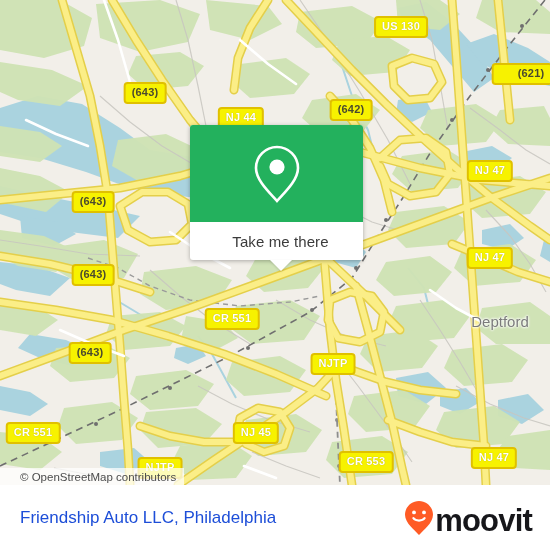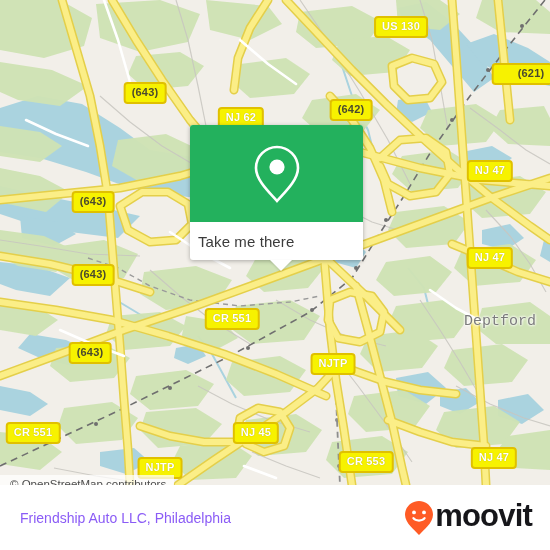--- a/index.html
+++ b/index.html
@@ -48,21 +48,21 @@
     transform: translate(-50%, -50%);
     box-sizing: border-box;
   }
   .shield.white-text { color: #ffffff; text-shadow: 0 0 1px rgba(120,110,0,.6); }
 
   
   .place-label {
     position: absolute;
     transform: translate(-50%, -50%);
     color: #7b7b7b;
-    font-family: Liberation Mono, monospace;
+    font-family: Liberation Sans, sans-serif;
     font-size: 15px;
     font-weight: normal;
     white-space: nowrap;
     text-shadow: 0 0 3px #ffffff, 0 0 3px #ffffff, 0 0 2px #ffffff;
   }
 
   
   #popup-card {
     position: absolute;
     left: 190px;
@@ -80,20 +80,21 @@
     display: flex;
     align-items: center;
     justify-content: center;
   }
   #popup-footer {
     height: 38px;
     background: #ffffff;
     border-radius: 0 0 3px 3px;
     display: flex;
     align-items: center;
+    justify-content: center;
     position: relative;
     margin-left: 8px;
   }
   #popup-label {
     color: #3b3b3b;
     font-family: "Liberation Sans", sans-serif;
     font-size: 15px;
     letter-spacing: .1px;
   }
   #popup-tail {
@@ -107,55 +108,54 @@
     border-top: 11px solid #ffffff;
     filter: drop-shadow(0 1px 1px rgba(0,0,0,.14));
   }
 
   
   #attribution {
     position: absolute;
     left: 0;
     top: 468px;
     height: 17px;
-    padding: 0 8px 0 10px;
+    padding: 0 8px 0 20px;
     display: flex;
     align-items: center;
     background: rgba(255,255,255,.72);
     color: #4c4c4c;
     font-family: "Liberation Sans", sans-serif;
     font-size: 11.5px;
     white-space: nowrap;
-    margin-top: 7px;
   }
 
   
   #bottom-bar {
     position: absolute;
     left: 0;
     top: 485px;
     width: 550px;
     height: 65px;
     background: #ffffff;
     display: flex;
     align-items: center;
     justify-content: space-between;
     padding: 0 18px 0 20px;
     box-sizing: border-box;
   }
   #poi-title {
-    color: #8b5cf6;
-    font-family: "Liberation Sans", sans-serif;
-    font-size: 14px;
+    color: #1d4ed8;
+    font-family: "Liberation Sans", sans-serif;
+    font-size: 17px;
     font-weight: normal;
     white-space: nowrap;
   }
   #brand-logo {
     display: flex;
-    align-items: flex-start;
+    align-items: flex-end;
     gap: 1px;
   }
   #brand-wordmark {
     color: #16161a;
     font-family: "Liberation Sans", sans-serif;
     font-size: 31px;
     font-weight: bold;
     letter-spacing: -0.8px;
     line-height: 1;
   }
@@ -387,21 +387,21 @@
           </g>
         </g>
       </g>
     </svg>
 
     <div id="shield-layer">
         <div class="shield white-text" style="left: 401px; top: 27px;">US 130</div>
         <div class="shield" style="left: 522px; top: 74px; padding-left: 24px;">(621)</div>
         <div class="shield" style="left: 145px; top: 93px;">(643)</div>
         <div class="shield" style="left: 351px; top: 102px; margin-top: 8px;">(642)</div>
-        <div class="shield white-text" style="left: 241px; top: 118px;">NJ 62</div>
+        <div class="shield white-text" style="left: 241px; top: 118px;">NJ 44</div>
         <div class="shield white-text" style="left: 490px; top: 171px;">NJ 47</div>
         <div class="shield" style="left: 93px; top: 202px;">(643)</div>
         <div class="shield white-text" style="left: 490px; top: 258px;">NJ 47</div>
         <div class="shield" style="left: 93px; top: 275px;">(643)</div>
         <div class="shield white-text" style="left: 232px; top: 319px;">CR 551</div>
         <div class="shield white-text" style="left: 333px; top: 364px;">NJTP</div>
         <div class="shield" style="left: 90px; top: 353px;">(643)</div>
         <div class="shield white-text" style="left: 33px; top: 433px;">CR 551</div>
         <div class="shield white-text" style="left: 256px; top: 433px;">NJ 45</div>
         <div class="shield white-text" style="left: 366px; top: 462px;">CR 553</div>

